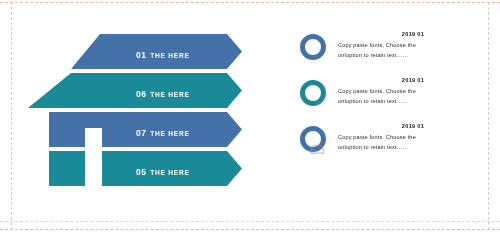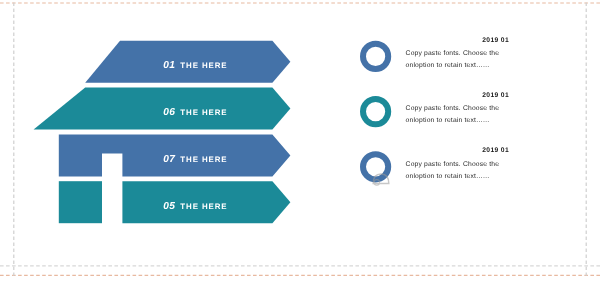--- a/index.html
+++ b/index.html
@@ -59,21 +59,20 @@
   .band-label {
     position: absolute;
     color: #ffffff;
     white-space: nowrap;
     letter-spacing: .2px;
   }
   .band-num {
     font-size: 8.5px;
     font-weight: bold;
     letter-spacing: .4px;
-    font-style: italic;
   }
   .band-txt {
     font-size: 6.6px;
     font-weight: bold;
     letter-spacing: .75px;
     margin-left: 4px;
   }
 
   
   #list {

